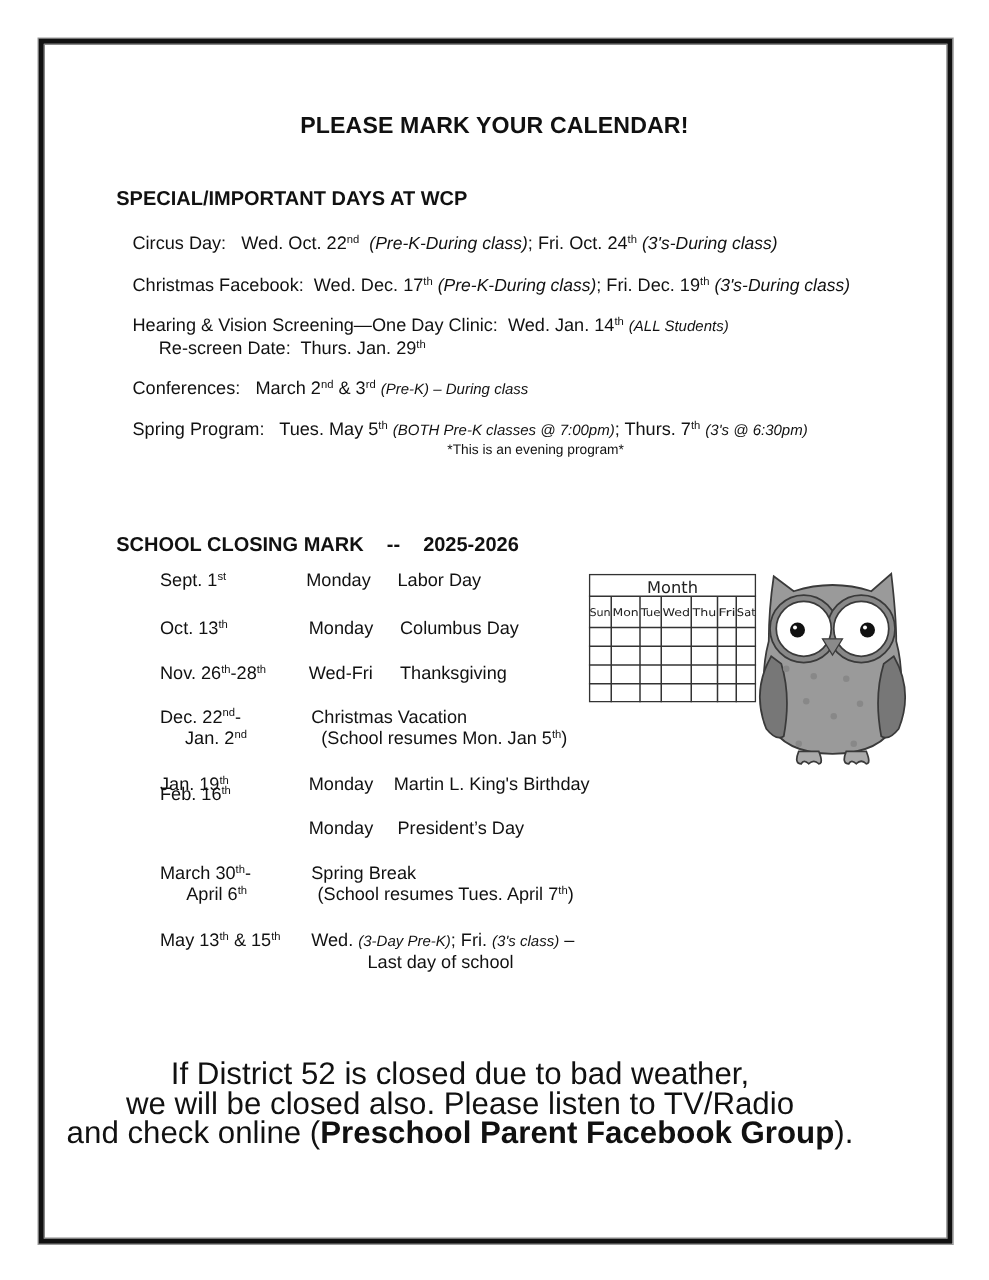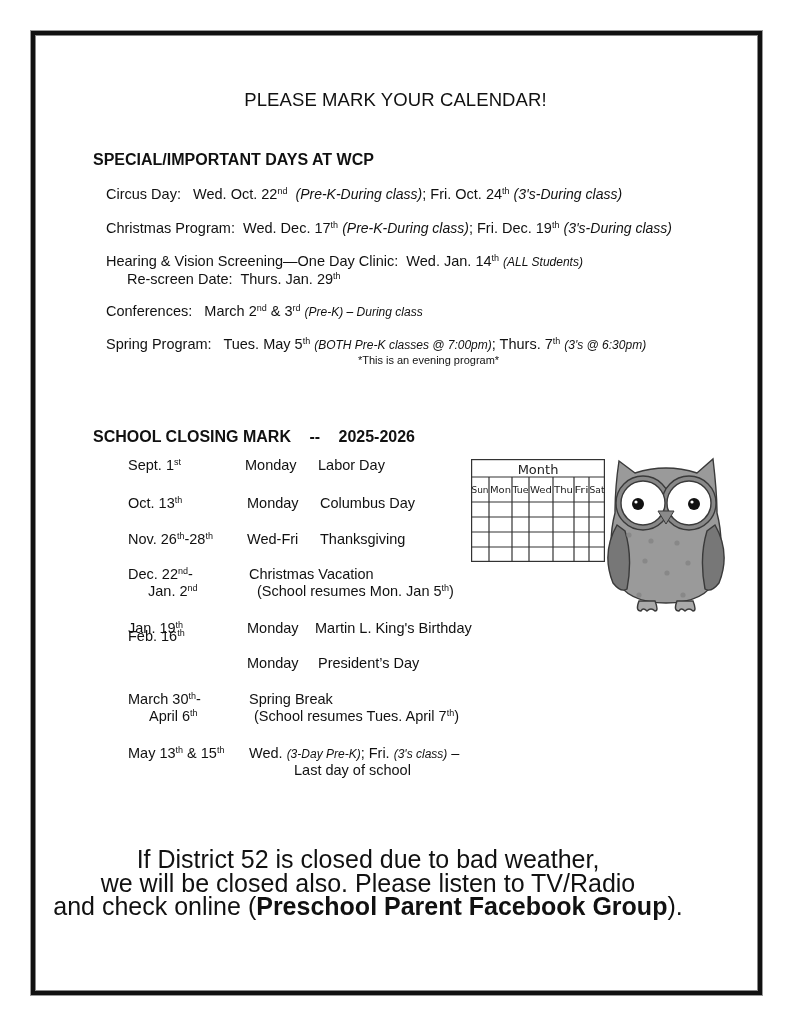--- a/index.html
+++ b/index.html
@@ -1,21 +1,21 @@
 <!DOCTYPE html>
 <html><head>
 <meta charset="utf-8">
 <style>
   html, body { margin: 0; padding: 0; background: #ffffff; }
   body { width: 791px; height: 1024px; position: relative; overflow: hidden;
          font-family: "Liberation Sans", sans-serif; color: #111; }
   .frame { position: absolute; left: 31px; top: 31px; width: 723px; height: 956px;
            border: 4px solid #111; box-shadow: inset 0 0 0 1px #888, 0 0 0 1px #999; }
   .abs { position: absolute; white-space: nowrap; }
-  .title { left: 0; width: 791px; top: 89px; text-align: center; font-weight: normal; font-size: 18.5px; letter-spacing: 0.1px; }
+  .title { left: 0; width: 791px; top: 89px; text-align: center; font-weight: bold; font-size: 18.5px; letter-spacing: 0.1px; }
   .h2 { font-weight: bold; font-size: 16px; }
   .line { font-size: 14.5px; }
   .it { font-style: italic; font-size: 14px; }
   .itm { font-style: italic; font-size: 12px; }
   sup { font-size: 9px; line-height: 0; vertical-align: 5px; }
   .row { font-size: 14.5px; }
   .footer { left: 0; width: 736px; top: 848px; text-align: center; font-size: 25px; line-height: 23.5px; }
   .footer b { font-weight: bold; }
   .cal { position: absolute; left: 471px; top: 459px; width: 134px; height: 103px; }
   .owl { position: absolute; left: 605px; top: 453px; width: 122px; height: 162px; }
@@ -31,21 +31,21 @@
 
 <div class="abs line" style="left:106px; top:186px;">
   <span>Circus Day:</span>&nbsp;&nbsp;
   <span>Wed. Oct. 22</span><sup>nd</sup>&nbsp;
   <span class="it">(Pre-K-During class)</span>;
   <span>Fri. Oct. 24</span><sup>th</sup>
   <span class="it">(3's-During class)</span>
 </div>
 
 <div class="abs line" style="left:106px; top:220px;">
-  <span>Christmas Program:</span>&nbsp;
+  <span>Christmas Facebook:</span>&nbsp;
   <span>Wed. Dec. 17</span><sup>th</sup>
   <span class="it">(Pre-K-During class)</span>;
   <span>Fri. Dec. 19</span><sup>th</sup>
   <span class="it">(3's-During class)</span>
 </div>
 
 <div class="abs line" style="left:106px; top:253px;">
   <span>Hearing &amp; Vision Screening—One Day Clinic:</span>&nbsp;
   <span>Wed. Jan. 14</span><sup>th</sup>
   <span class="itm">(ALL Students)</span>

